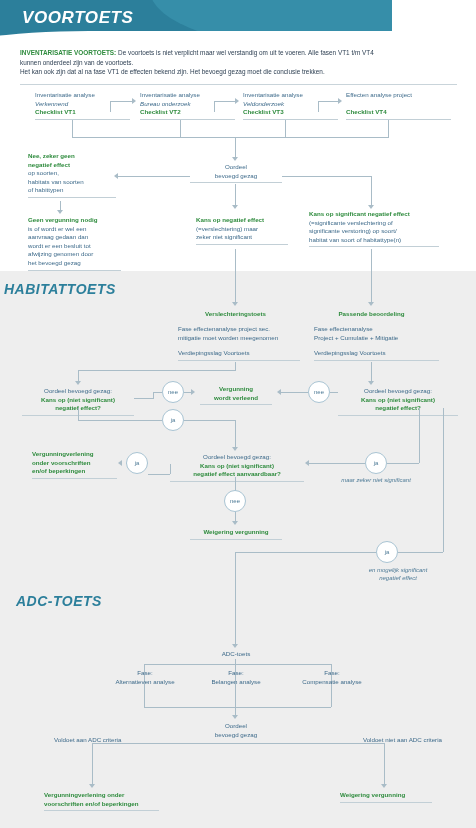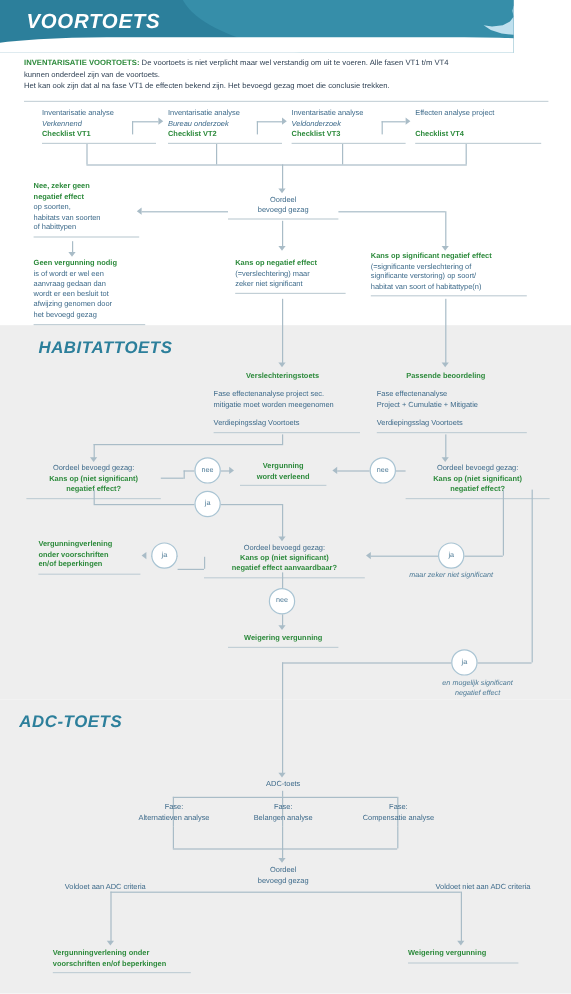--- a/index.html
+++ b/index.html
@@ -11,21 +11,21 @@
   body {
     width: 476px; height: 828px;
     position: relative;
     overflow: hidden;
     font-family: "Liberation Sans", sans-serif;
   }
 
   
   #header {
     position: absolute; left: 0; top: 0;
-    width: 428px; height: 44px;
+    width: 392px; height: 44px;
     overflow: hidden;
     padding-left: 23px;
   }
   #header-bg {
     position: absolute; left: 0; top: 0;
     width: 476px; height: 44px;
     background: #2c7f9b;
   }
   #header-sheen {
     position: absolute;
@@ -170,21 +170,21 @@
 
 <div id="intro">
   <p><span class="lead">INVENTARISATIE VOORTOETS:</span><span> De voortoets is niet verplicht maar wel verstandig om uit te voeren. Alle fasen VT1 t/m VT4</span></p>
   <p>kunnen onderdeel zijn van de voortoets.</p>
   <p>Het kan ook zijn dat al na fase VT1 de effecten bekend zijn. Het bevoegd gezag moet die conclusie trekken.</p>
 </div>
 <div id="intro-rule"></div>
 
 <div class="band" id="band-habitat"></div>
 <div class="band" id="band-adc"></div>
-<div class="section-title" style="left:32px; top:281px;">HABITATTOETS</div>
+<div class="section-title" style="left:4px; top:281px;">HABITATTOETS</div>
 <div class="section-title" style="left:16px; top:593px;">ADC-TOETS</div>
 
 <div class="node ruled" style="left:35px; top:91px; width:95px;">
   <span class="t">Inventarisatie analyse</span>
   <span class="t i">Verkennend</span>
   <span class="t b">Checklist VT1</span>
 </div>
 <div class="node ruled" style="left:140px; top:91px; width:95px;">
   <span class="t">Inventarisatie analyse</span>
   <span class="t i">Bureau onderzoek</span>

